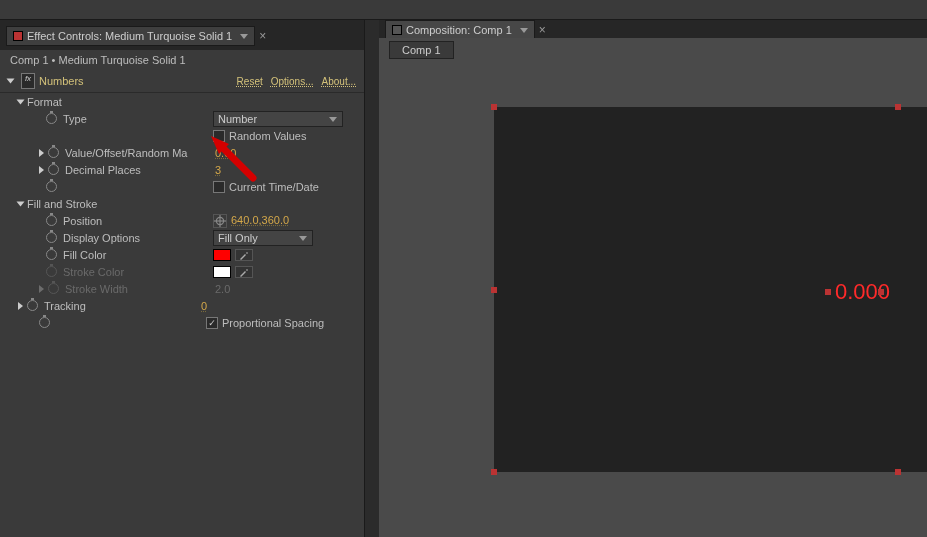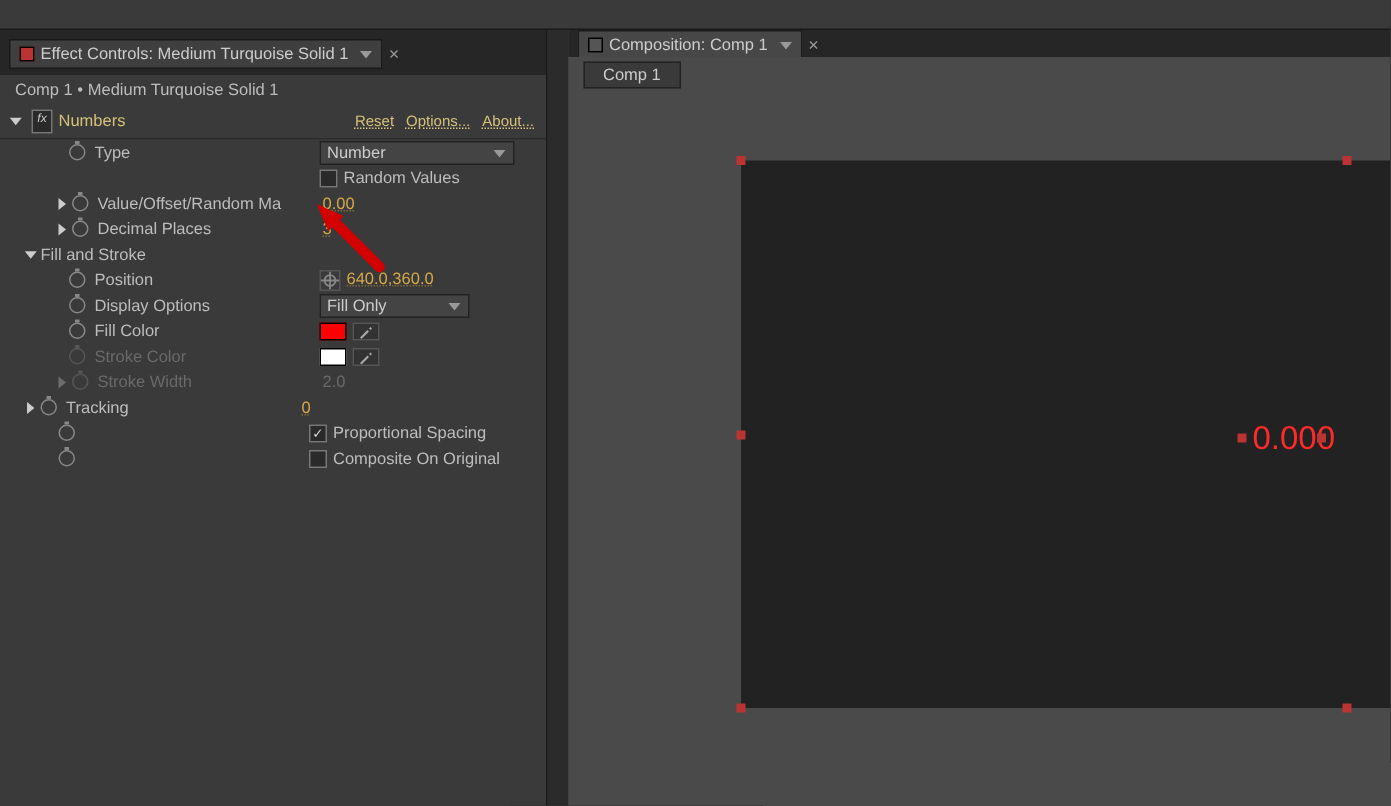--- a/index.html
+++ b/index.html
@@ -95,20 +95,24 @@
       <span class="effect-name">Numbers</span>
       <span class="effect-links">
         <span class="link">Reset</span>
         <span class="link">Options...</span>
         <span class="link">About...</span>
       </span>
     </div>
 
     <div class="props">
 
+      <div class="row indent0">
+        <span class="tw open"></span>
+        <span class="prop-label group">Format</span>
+      </div>
 
       <div class="row indent2">
         <span class="stopwatch"></span>
         <span class="prop-label">Type</span>
         <span class="val-col">
           <span class="select">
             <span>Number</span>
           </span>
         </span>
       </div>
@@ -133,20 +137,28 @@
 
       <div class="row indent1">
         <span class="tw"></span>
         <span class="stopwatch"></span>
         <span class="prop-label">Decimal Places</span>
         <span class="val-col">
             <span class="prop-value">3</span>
           </span>
       </div>
 
+      <div class="row indent2">
+        <span class="stopwatch"></span>
+        <span class="prop-label"></span>
+        <span class="val-col">
+          <span class="checkbox"></span>
+          <span class="check-label">Current Time/Date</span>
+        </span>
+      </div>
 
       <div class="row indent0">
         <span class="tw open"></span>
         <span class="prop-label group">Fill and Stroke</span>
       </div>
 
       <div class="row indent2">
         <span class="stopwatch"></span>
         <span class="prop-label">Position</span>
         <span class="val-col">
@@ -218,28 +230,20 @@
 
       <div class="row indent1">
         <span class="stopwatch"></span>
         <span class="prop-label"></span>
         <span class="val-col">
           <span class="checkbox">✓</span>
           <span class="check-label">Proportional Spacing</span>
         </span>
       </div>
 
-      <div class="row indent1">
-        <span class="stopwatch"></span>
-        <span class="prop-label"></span>
-        <span class="val-col">
-          <span class="checkbox"></span>
-          <span class="check-label">Composite On Original</span>
-        </span>
-      </div>
 
     </div>
   </div>
 
   <div class="doc-strip"></div>
 
   <div class="right-panel">
     <div class="right-tabs">
       <div class="panel-tab">
         <span class="color-chip" style="background:#555"></span>

